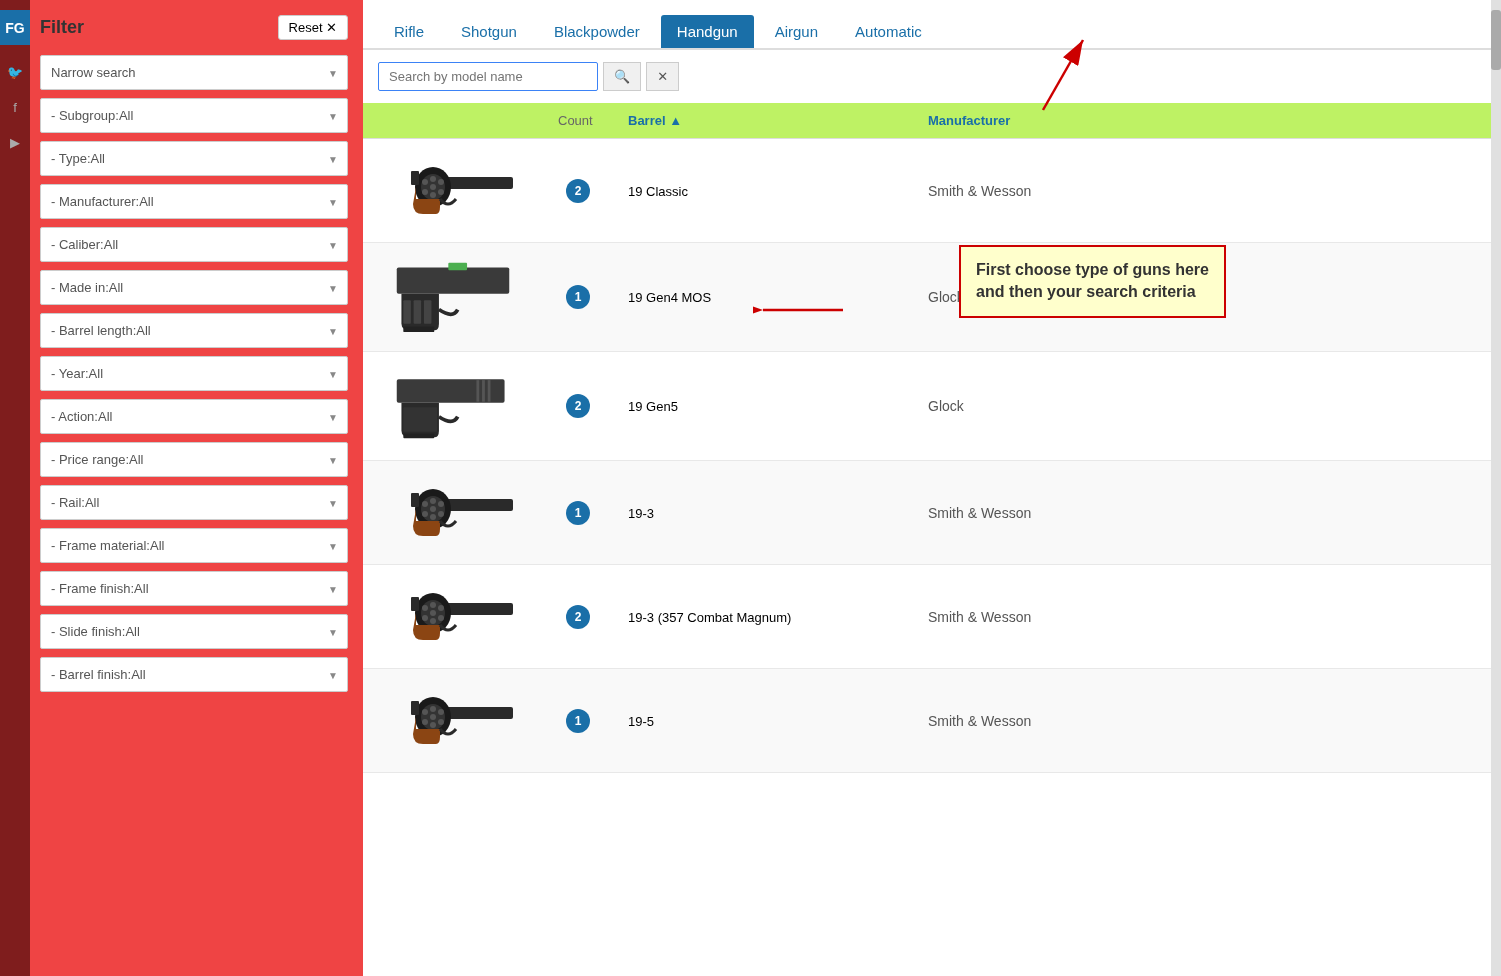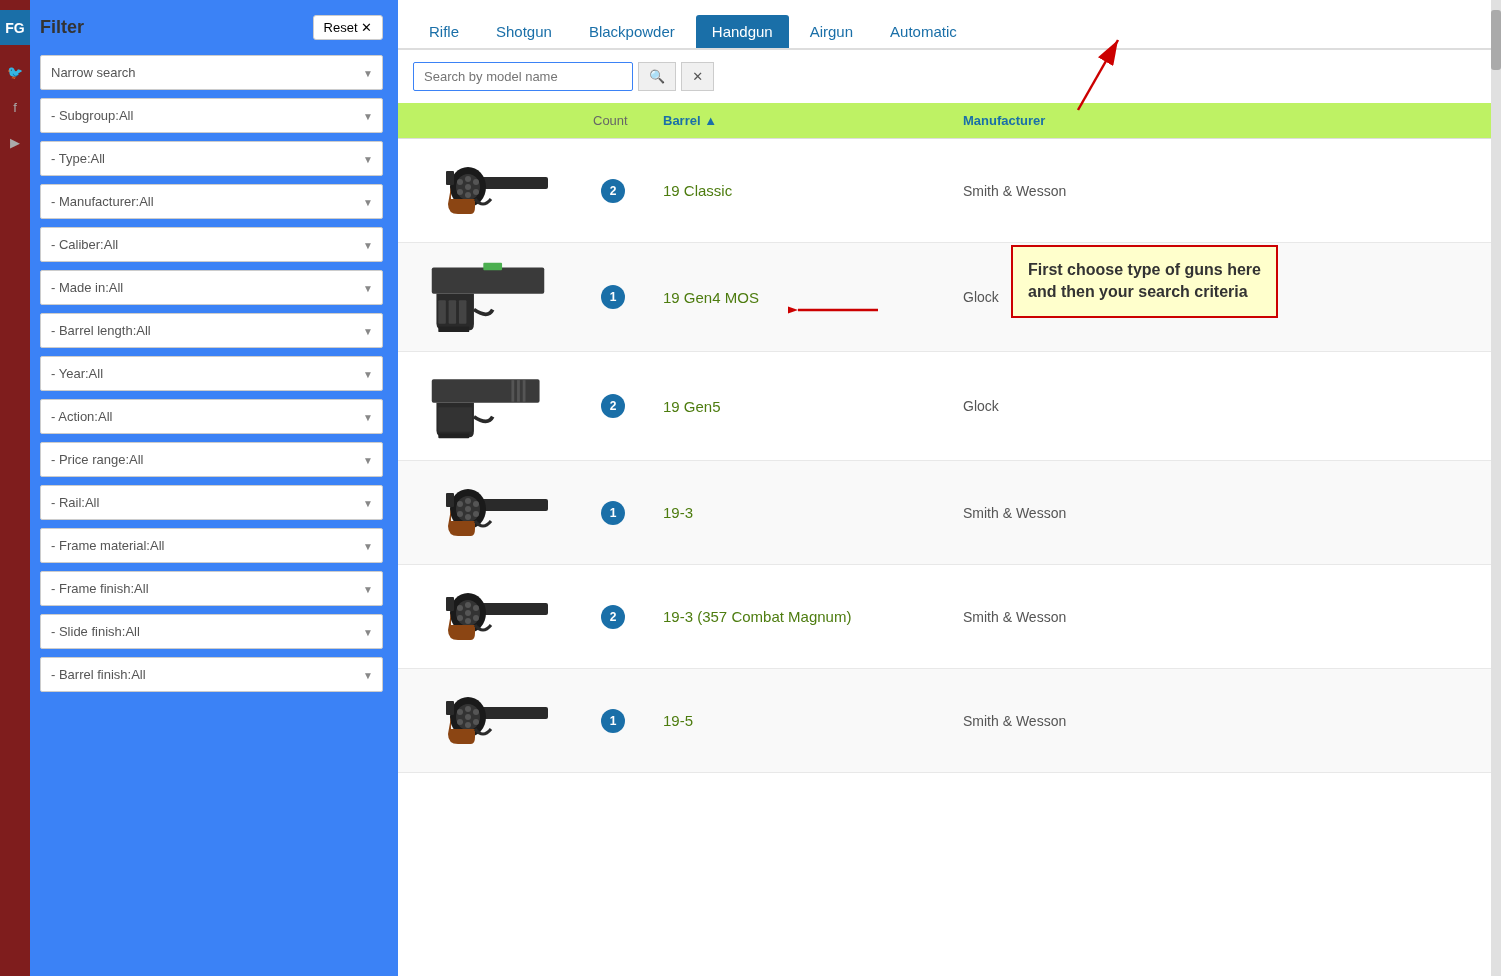--- a/index.html
+++ b/index.html
@@ -27,22 +27,22 @@
       justify-content: center;
     }
     .social-icon {
       color: #aaa;
       font-size: 13px;
       cursor: pointer;
     }
 
     
     .sidebar {
-      width: 368px;
-      background: #3b82f6;
+      width: 333px;
+      background: #ef4444;
       padding: 15px 15px 15px 10px;
       overflow-y: auto;
     }
     .sidebar-header {
       display: flex;
       align-items: center;
       justify-content: space-between;
       margin-bottom: 15px;
     }
     .sidebar-header h2 {
@@ -181,22 +181,22 @@
       border-radius: 50%;
       width: 24px;
       height: 24px;
       display: flex;
       align-items: center;
       justify-content: center;
       font-size: 12px;
       font-weight: bold;
     }
     .model-link {
-      color: #4d7c0f;
-      font-size: 15px;
+      color: #000000;
+      font-size: 13px;
       text-decoration: none;
       cursor: pointer;
     }
     .manufacturer-name {
       font-size: 14px;
       color: #555;
     }
 
     
     .annotation-box {
@@ -204,21 +204,21 @@
       background: #ffffcc;
       border: 2px solid #cc0000;
       padding: 12px 15px;
       font-size: 16px;
       font-weight: bold;
       color: #333;
       line-height: 1.4;
       z-index: 100;
       max-width: 380px;
       top: 245px;
-      left: 613px;
+      left: 596px;
     }
 
     .scrollbar {
       position: fixed;
       right: 0;
       top: 0;
       width: 10px;
       height: 100%;
       background: #e0e0e0;
     }

